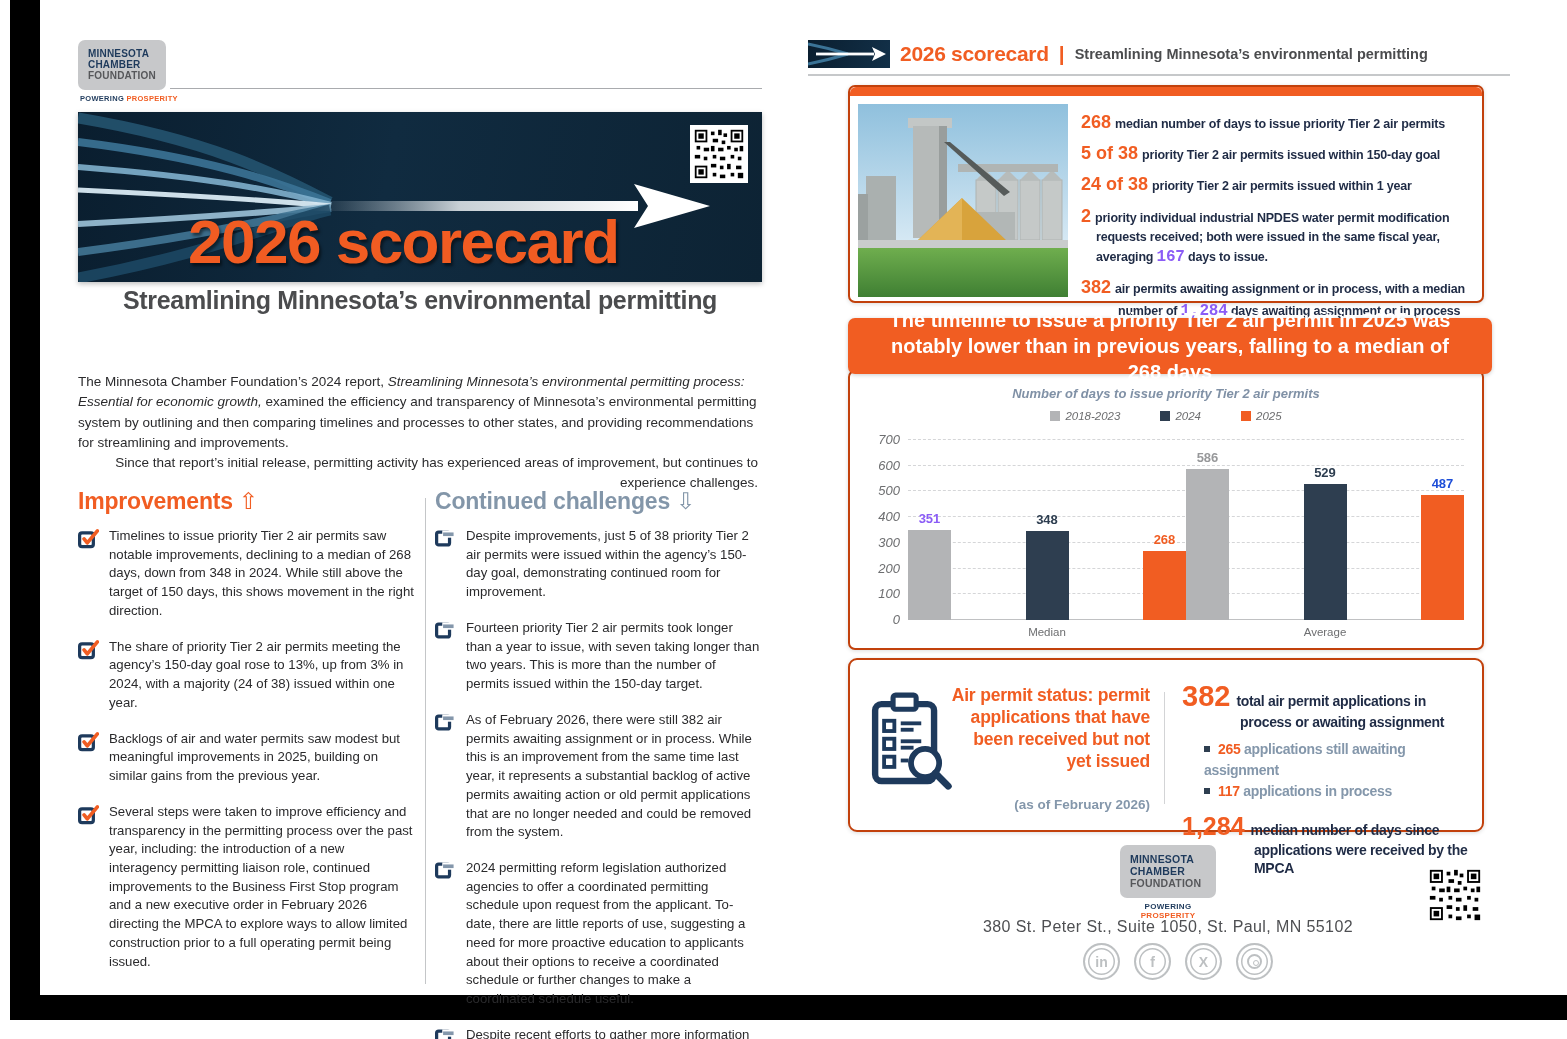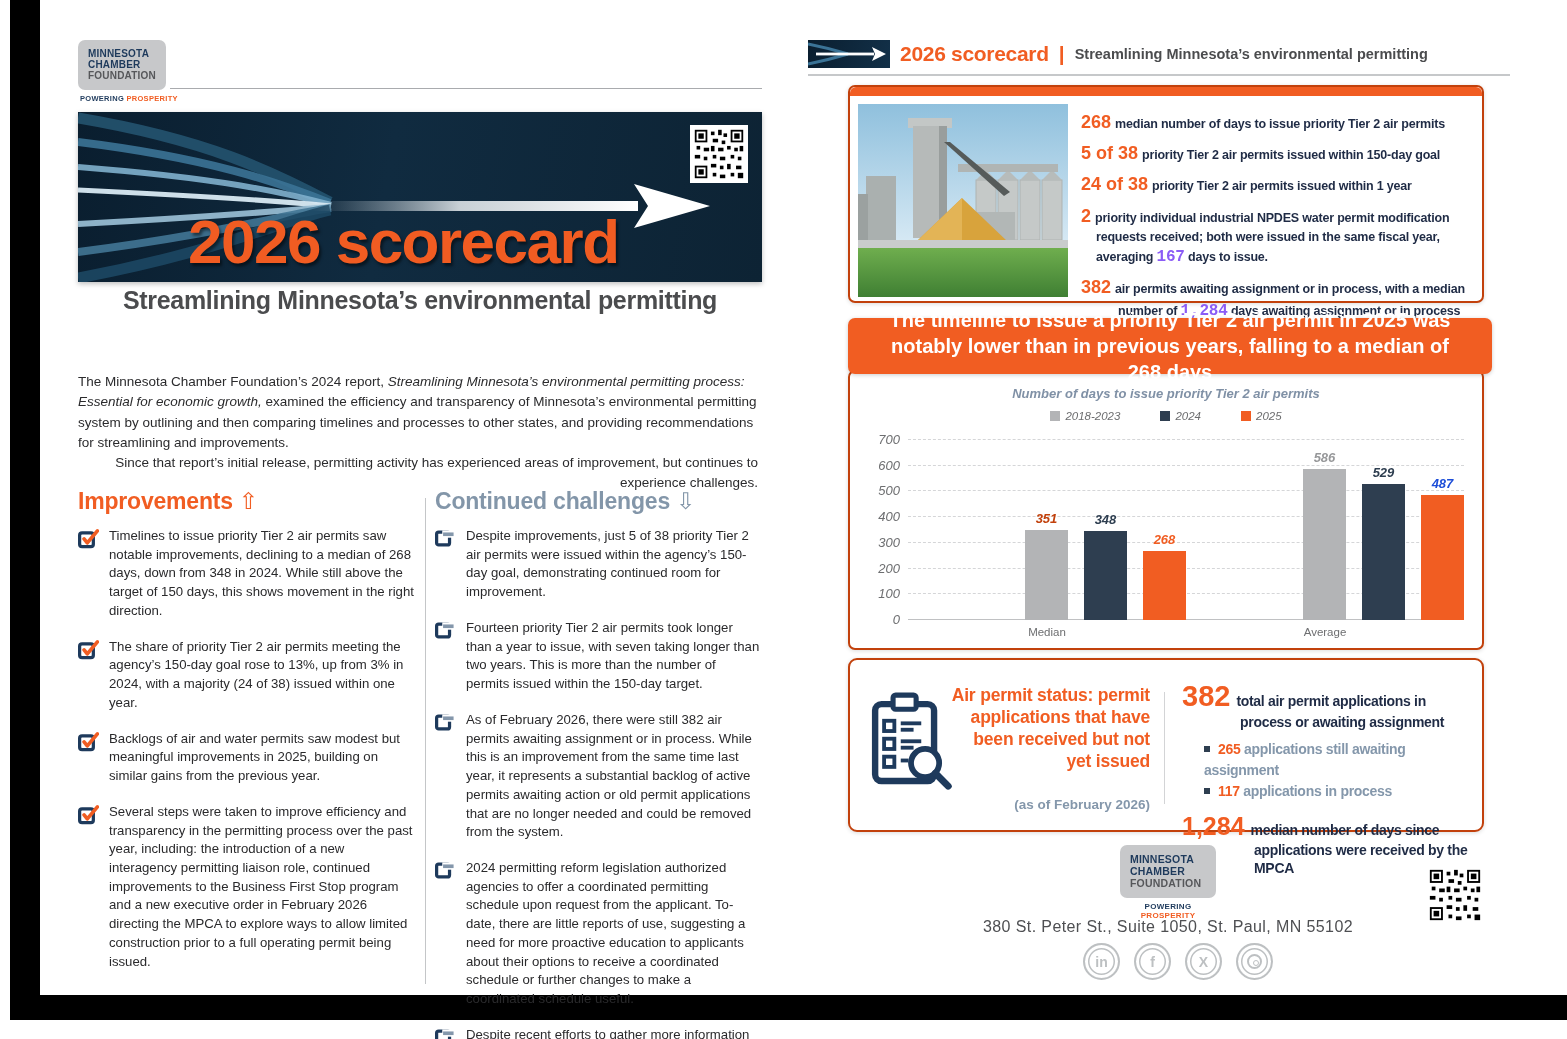--- a/index.html
+++ b/index.html
@@ -76,21 +76,21 @@
   .chart-card { position:absolute; left:40px; top:330px; width:636px; height:280px; border-radius:7px; }
   .chart-title { margin-top:14px; text-align:center; font-style:italic; font-weight:bold; font-size:13px; color:#8091a6; }
   .legend { display:flex; justify-content:center; gap:40px; margin-top:9px; font-size:11.5px; color:#6d6e70; }
   .legend-item { display:flex; align-items:center; gap:5px;font-style:italic; }
   .legend-sq { width:10px; height:10px; display:inline-block; }
   .plot { position:absolute; left:58px; top:68px; width:556px; height:180px; }
   .grid { position:absolute; left:0; width:100%; border-top:1px dashed #d5d6d8; }
   .grid-zero { border-top:1px solid #c0c1c3; }
   .ylab { position:absolute; left:-48px; width:40px; text-align:right; font-size:13px; color:#6d6e70;font-style:italic; }
   .group { position:absolute; bottom:0; height:100%; width:50%; display:flex; align-items:flex-end;
-           justify-content:flex-end; gap:16px;font-style:italic; }
+           justify-content:space-between; gap:16px; }
   .barw { position:relative; width:43px; }
   .bar { width:100%; height:100%; }
   .bar-label { position:absolute; top:-19px; width:100%; text-align:center; font-weight:bold; font-size:13px; }
   .cat-row { position:absolute; left:58px; top:254px; width:556px; }
   .cat-label { position:absolute; width:50%; text-align:center; font-size:11.5px; color:#6d6e70; }
 
   .air-card { position:absolute; left:40px; top:618px; width:636px; height:174px; border-radius:9px; }
   .air-icon { position:absolute; left:20px; top:30px; line-height:0; }
   .air-title { position:absolute; left:100px; top:24px; width:200px; text-align:right; color:#f15d22;
                font-weight:bold; font-size:17.5px; line-height:1.26; letter-spacing:-.2px; }
@@ -388,21 +388,21 @@
           <div class="grid" style="bottom: 57.1429%;"></div>
           <div class="ylab" style="bottom: calc(57.1429% - 7px);">400</div>
           <div class="grid" style="bottom: 71.4286%;"></div>
           <div class="ylab" style="bottom: calc(71.4286% - 7px);">500</div>
           <div class="grid" style="bottom: 85.7143%;"></div>
           <div class="ylab" style="bottom: calc(85.7143% - 7px);">600</div>
           <div class="grid" style="bottom: 100%;"></div>
           <div class="ylab" style="bottom: calc(100% - 7px);">700</div>
           <div class="group" style="left: 0%;">
             <div class="barw" style="height: 50.1429%;">
-              <div class="bar-label" style="color: #c2410c;">351</div>
+              <div class="bar-label" style="color: #8b5cf6;">351</div>
               <div class="bar" style="background: rgb(179, 180, 182);"></div>
             </div>
             <div class="barw" style="height: 49.7143%;">
               <div class="bar-label" style="color: rgb(46, 62, 80);">348</div>
               <div class="bar" style="background: rgb(46, 62, 80);"></div>
             </div>
             <div class="barw" style="height: 38.2857%;">
               <div class="bar-label" style="color: rgb(241, 93, 34);">268</div>
               <div class="bar" style="background: rgb(241, 93, 34);"></div>
             </div>

